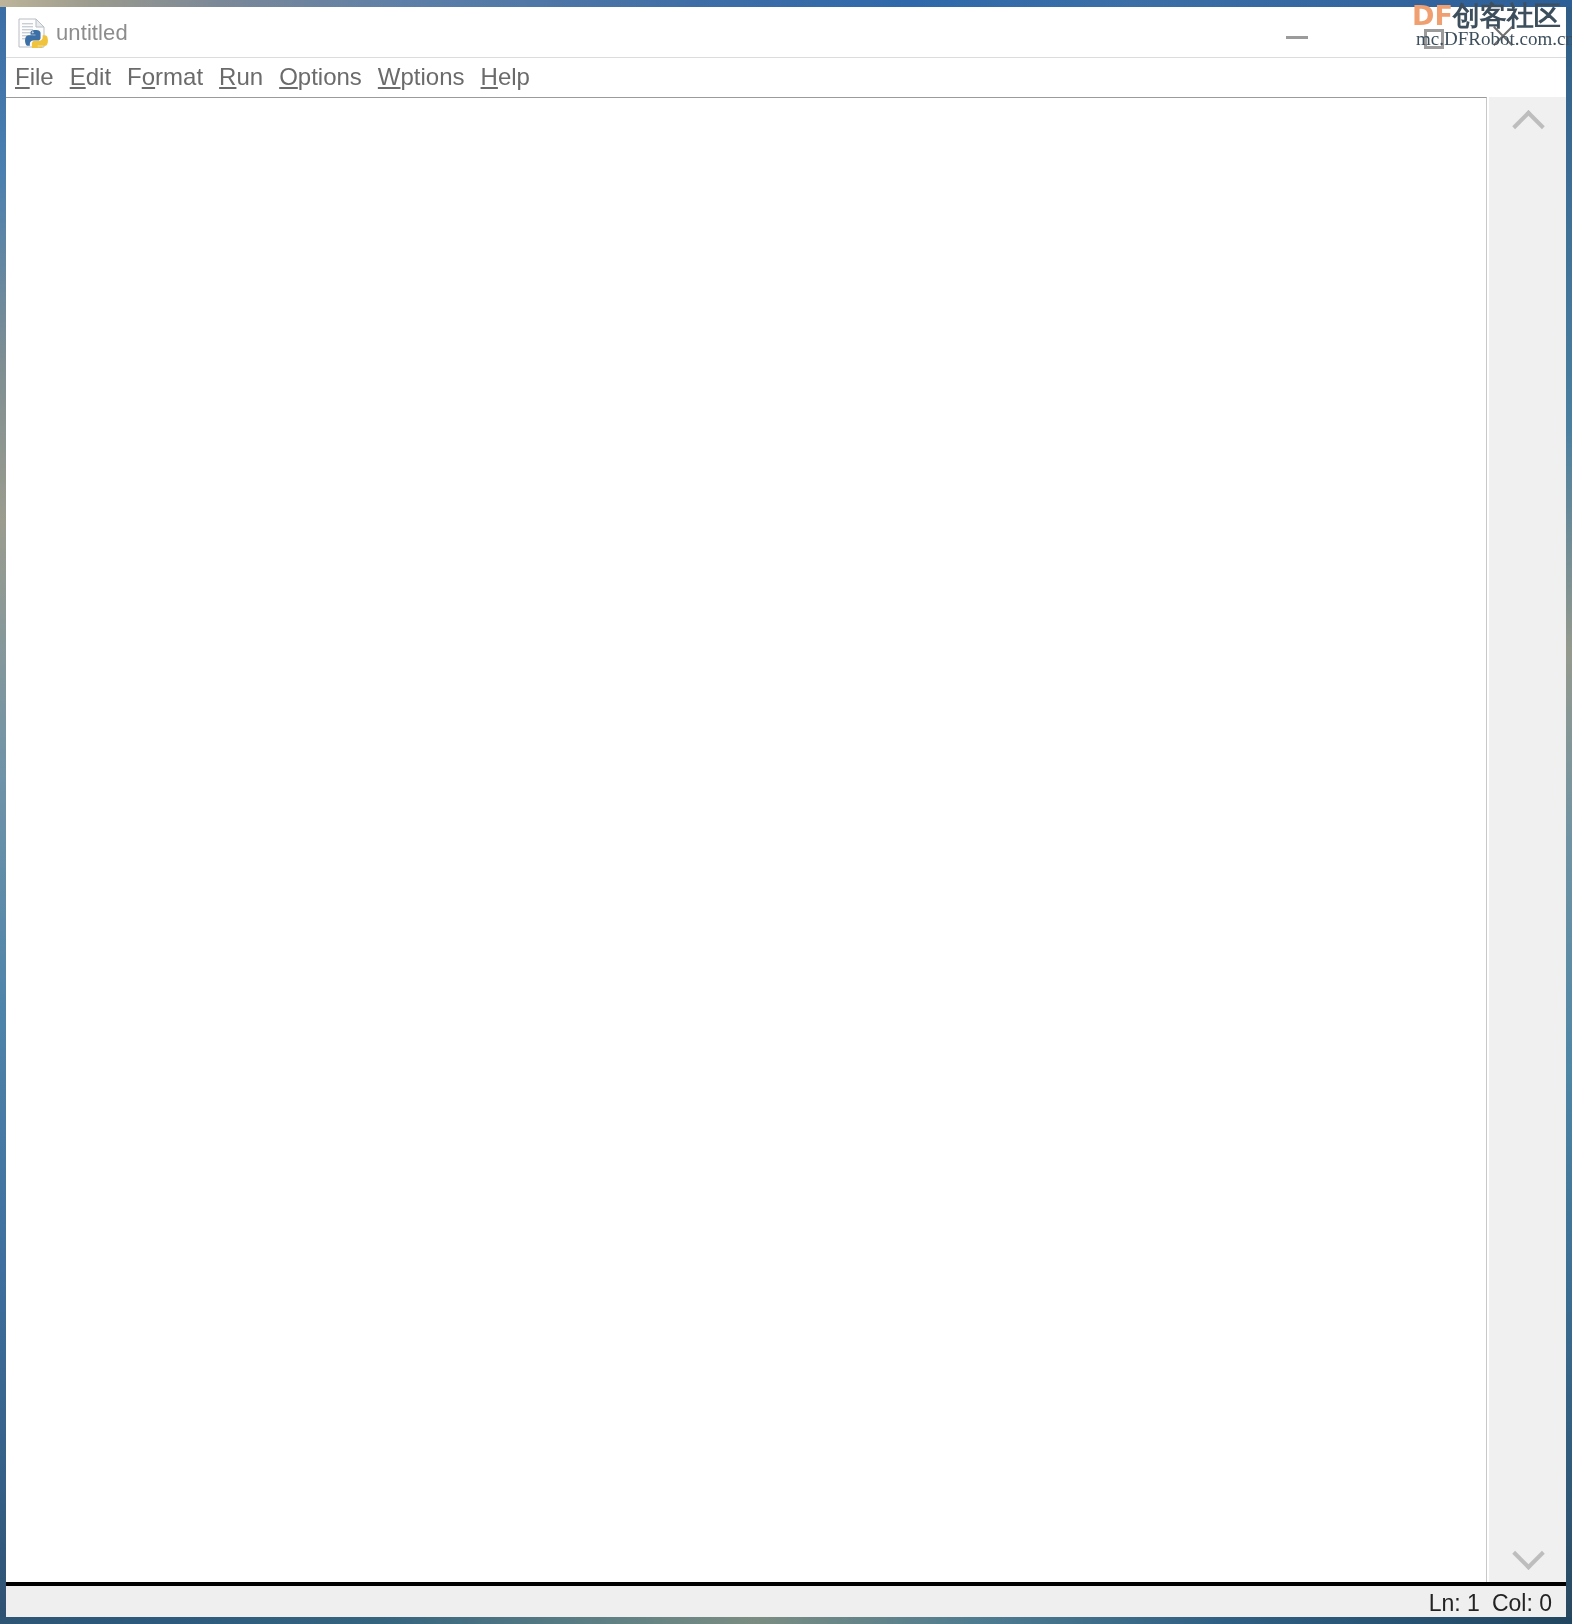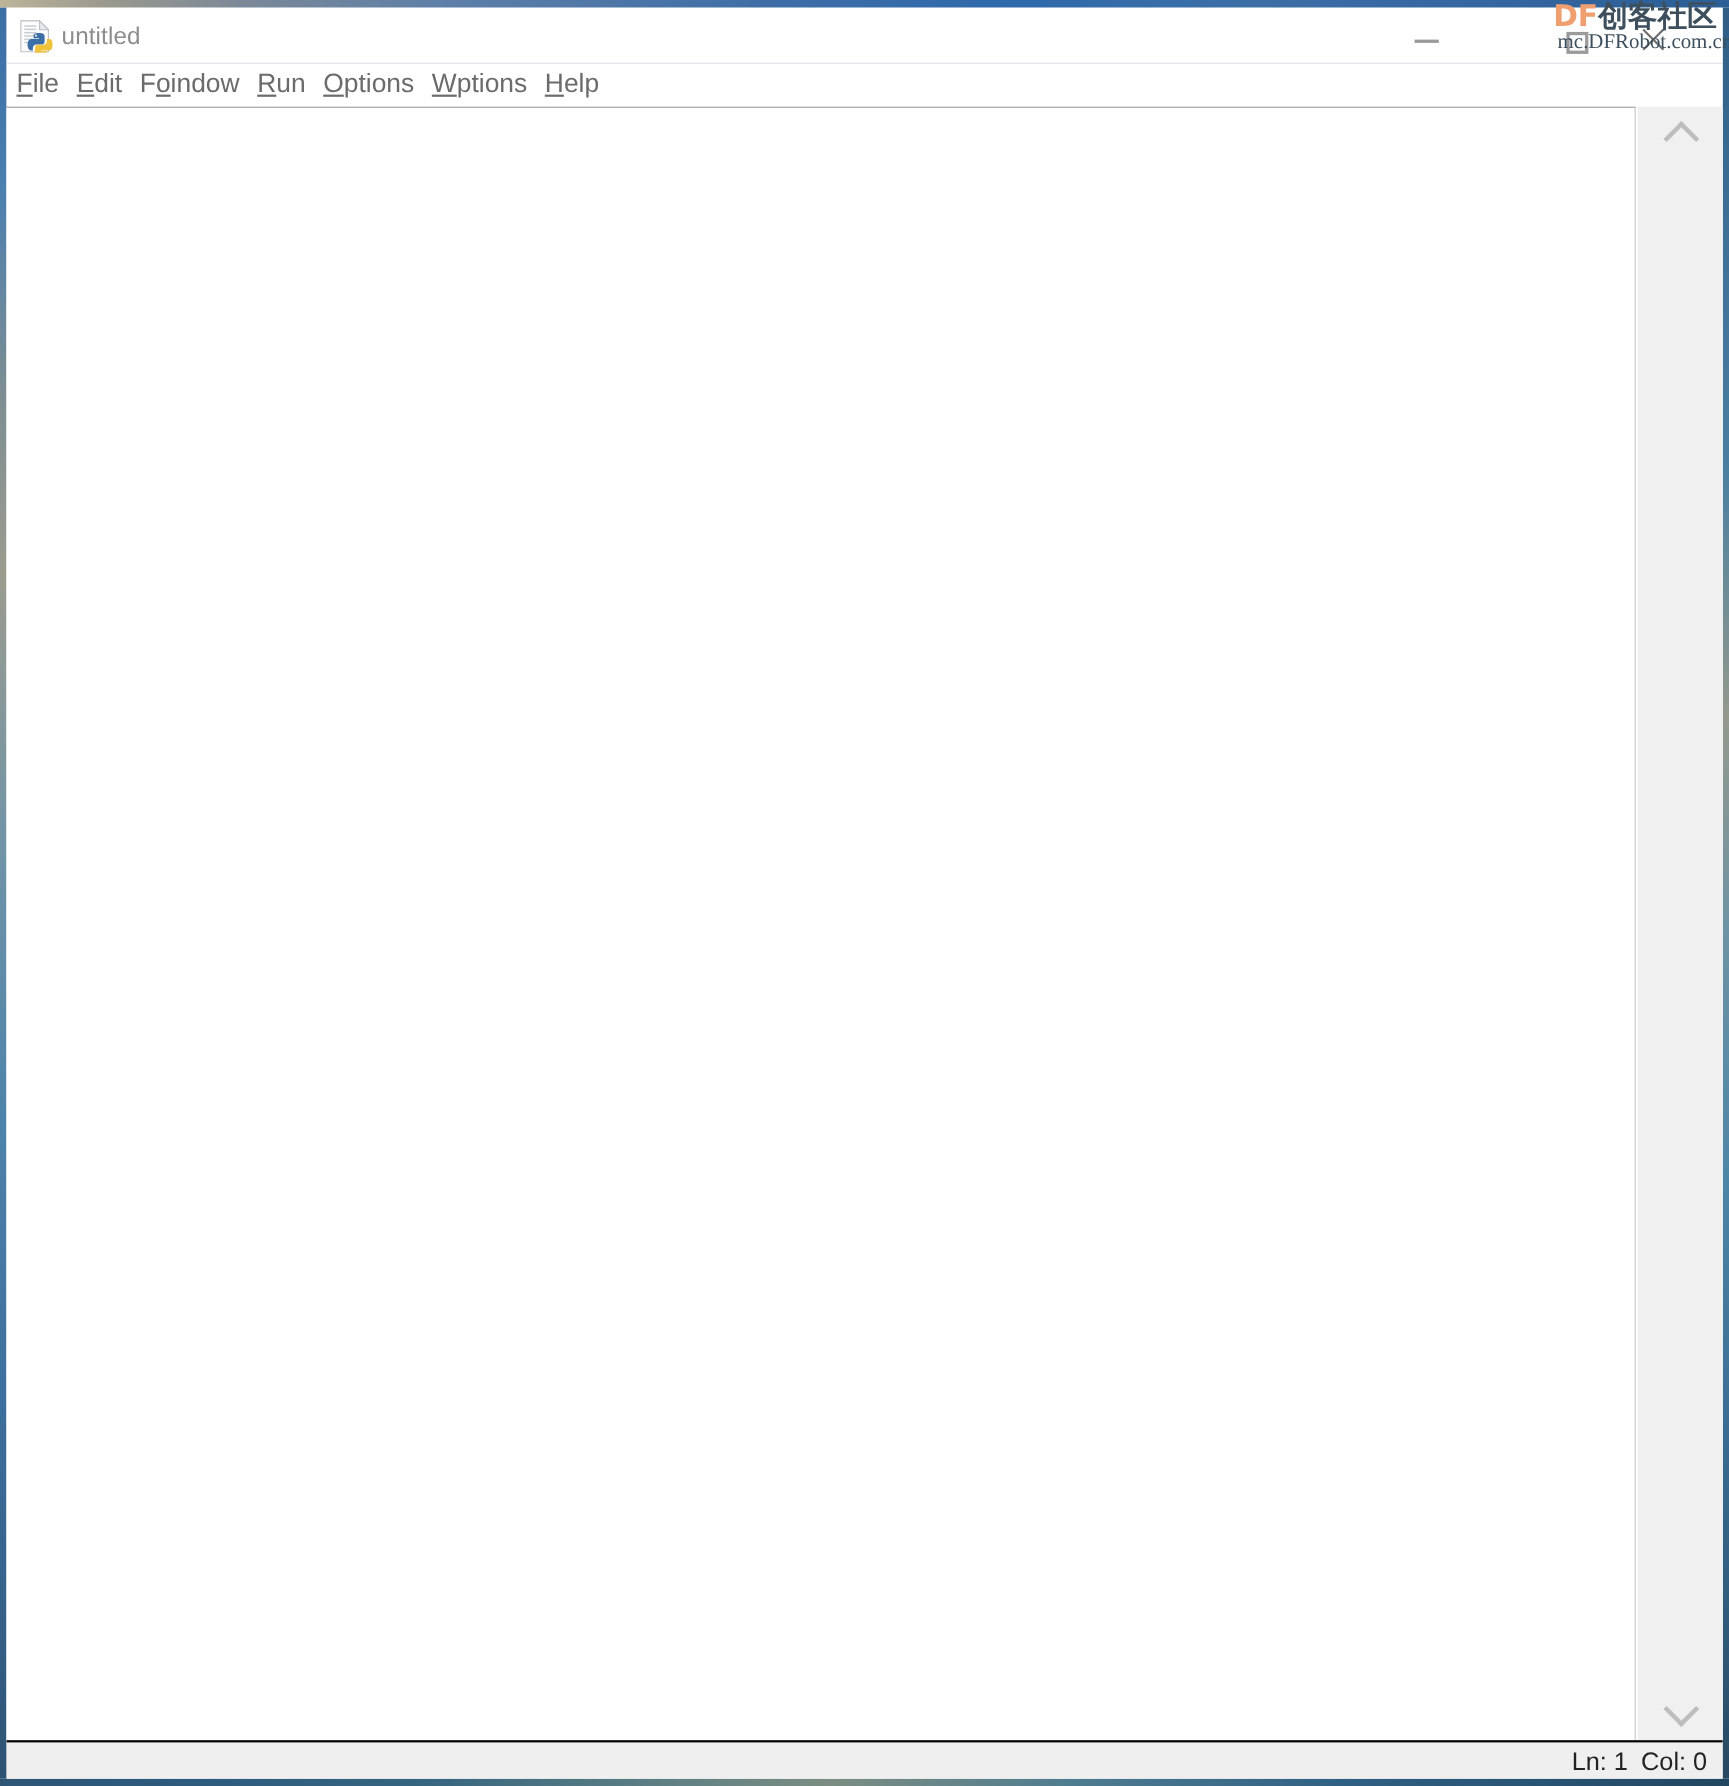--- a/index.html
+++ b/index.html
@@ -274,21 +274,21 @@
     background: #cdcdcd;
   }
 
   
   .statusbar {
     position: absolute;
     left: 6px; top: 1582px;
     width: 1560px;
     height: 35px;
     background: #efefef;
-    border-top: 2px solid #000000;
+    border-top: 4px solid #000000;
     box-sizing: border-box;
   }
   .status-text {
     position: absolute;
     right: 14px; top: 2px;
     font-size: 23px;
     line-height: 30px;
     color: #232323;
     white-space: nowrap;
     font-family: "Liberation Sans", sans-serif;
@@ -343,21 +343,21 @@
   <div class="watermark">
     <div class="wm-line1">
       <span class="wm-df">DF</span><span class="wm-cn">创客社区</span>
     </div>
     <div class="wm-line2">mc.DFRobot.com.cn</div>
   </div>
 
   <div class="menubar">
     <div class="menu-item"><span class="acc">F</span><span>ile</span></div>
     <div class="menu-item"><span class="acc">E</span><span>dit</span></div>
-    <div class="menu-item"><span>F</span><span class="acc">o</span><span>indow</span></div>
+    <div class="menu-item"><span>F</span><span class="acc">o</span><span>rmat</span></div>
     <div class="menu-item"><span class="acc">R</span><span>un</span></div>
     <div class="menu-item"><span class="acc">O</span><span>ptions</span></div>
     <div class="menu-item"><span class="acc">W</span><span>ptions</span></div>
     <div class="menu-item"><span class="acc">H</span><span>elp</span></div>
   </div>
 
   <div class="editor-wrap">
 
     <div class="text-area"></div>
 

